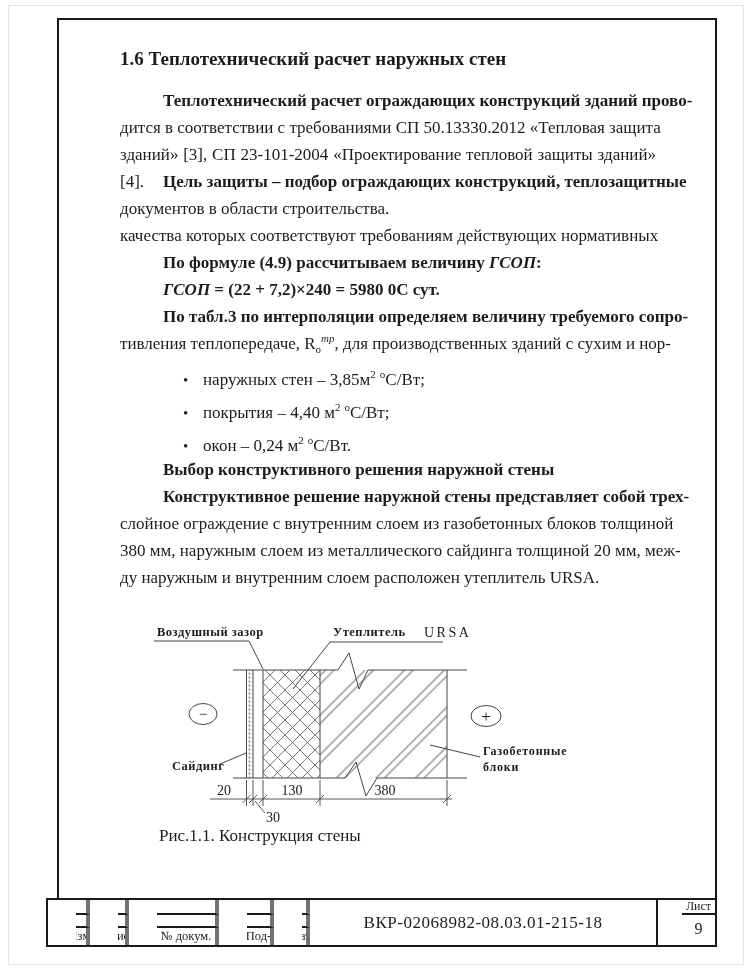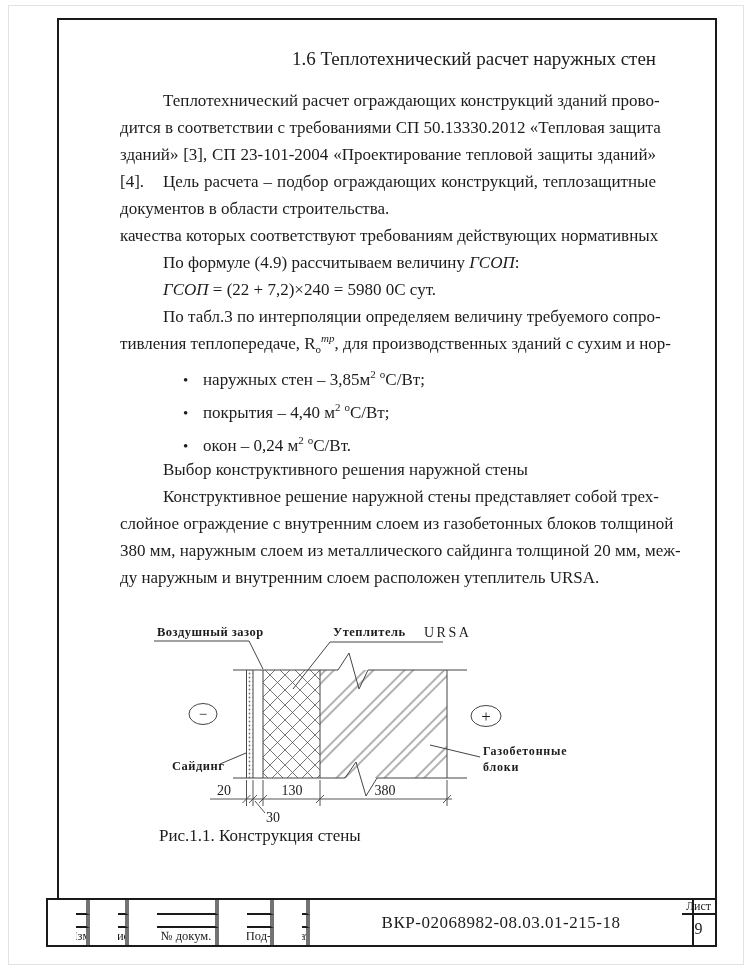--- a/index.html
+++ b/index.html
@@ -6,43 +6,43 @@
   body{
     width:750px;height:970px;position:relative;background:#ffffff;
     font-family:"Liberation Serif", serif;color:#1c1c1c;
     -webkit-font-smoothing:antialiased;
   }
   .page{position:absolute;left:0;top:0;width:750px;height:970px;background:#fff;overflow:hidden;}
   .scan-edge{position:absolute;left:8px;top:5px;width:734px;height:958px;border:1px solid #e3e3e3;}
   .frame{position:absolute;left:57px;top:18px;width:660px;height:880px;
     border:2px solid #1a1a1a;border-bottom:none;box-sizing:border-box;background:#fff;}
   .content{position:absolute;left:120px;top:45px;width:536px;font-size:17px;}
-  .doc-title{font-weight:normal;font-size:19px;text-align:right;height:27px;line-height:27px;margin-bottom:15px;}
+  .doc-title{font-weight:bold;font-size:19px;text-align:left;height:27px;line-height:27px;margin-bottom:15px;}
   .line{height:27px;line-height:27px;text-align:justify;text-align-last:justify;white-space:nowrap;}
   .line.last{text-align-last:left;white-space:normal;}
-  .line.indent{padding-left:43px;}
+  .line.indent{padding-left:43px;font-weight:bold;}
   .line.plain{text-align:left;text-align-last:left;}
   .ital{font-style:italic;}
   .sup{font-size:11px;position:relative;top:-7px;}
   .sub{font-size:11px;position:relative;top:4px;}
   .sup.gap{margin-left:4px;}
   .bullet-line{height:33px;line-height:45px;padding-left:63px;text-align:left;}
   .marker{display:inline-block;width:20px;font-size:15px;}
   .figure-caption{position:absolute;left:159px;top:826px;font-size:17px;}
   svg text{font-family:"Liberation Serif", serif;fill:#1c1c1c;}
   .drawing{position:absolute;left:140px;top:615px;}
 
   .stamp{position:absolute;left:46px;top:898px;width:671px;height:49px;
     border:2px solid #1a1a1a;box-sizing:border-box;background:#fff;}
   .stamp-left{position:absolute;left:0;top:0;width:262px;height:100%;display:grid;
     grid-template-columns:42px 39px 90px 55px 36px;grid-template-rows:15px 13px auto;}
   .sc{border-right:4px solid #737373;border-bottom:2px solid #1a1a1a;box-sizing:border-box;margin-left:28px;}
   .sc.bot{border-bottom:none;display:flex;align-items:flex-end;justify-content:center;
     font-size:12.5px;padding-bottom:1px;overflow:hidden;}
-  .stamp-center{position:absolute;left:262px;top:0;width:384px;height:100%;
+  .stamp-center{position:absolute;left:262px;top:0;width:348px;height:100%;
     border-right:2px solid #1a1a1a;box-sizing:border-box;
     display:flex;align-items:center;justify-content:center;font-size:17px;letter-spacing:.5px;}
   .stamp-right{position:absolute;left:634px;top:0;right:0;height:100%;}
   .sheet-label{height:15px;border-bottom:2px solid #1a1a1a;box-sizing:border-box;
     font-size:12px;text-align:center;line-height:13px;}
   .sheet-number{text-align:center;font-size:16px;padding-top:5px;}
 </style>
 </head>
 <body>
 
@@ -50,21 +50,21 @@
   <div class="scan-edge"></div>
   <div class="frame"></div>
 
   <div class="content">
     <div class="doc-title">1.6 Теплотехнический расчет наружных стен</div>
 
     <div class="line indent">Теплотехнический расчет ограждающих конструкций зданий прово-</div>
     <div class="line">дится в соответствии с требованиями СП 50.13330.2012 «Тепловая защита</div>
     <div class="line last">зданий» [3], СП 23-101-2004 «Проектирование тепловой защиты зданий» [4].</div>
 
-    <div class="line indent">Цель расчета – подбор ограждающих конструкций, теплозащитные</div>
+    <div class="line indent">Цель защиты – подбор ограждающих конструкций, теплозащитные</div>
     <div class="line last">документов в области строительства.</div>
     <div class="line">качества которых соответствуют требованиям действующих нормативных</div>
 
     <div class="line plain indent"><span>По формуле (4.9) рассчитываем величину </span><span class="ital">ГСОП</span><span>:</span></div>
 
     <div class="line plain indent"><span class="ital">ГСОП</span><span> = (22 + 7,2)×240 = 5980 0С сут.</span></div>
 
     <div class="line indent">По табл.3 по интерполяции определяем величину требуемого сопро-</div>
     <div class="line"><span>тивления теплопередаче, R</span><span class="sub">о</span><span class="sup ital">тр</span><span>, для производственных зданий с сухим и нор-</span></div>
 

